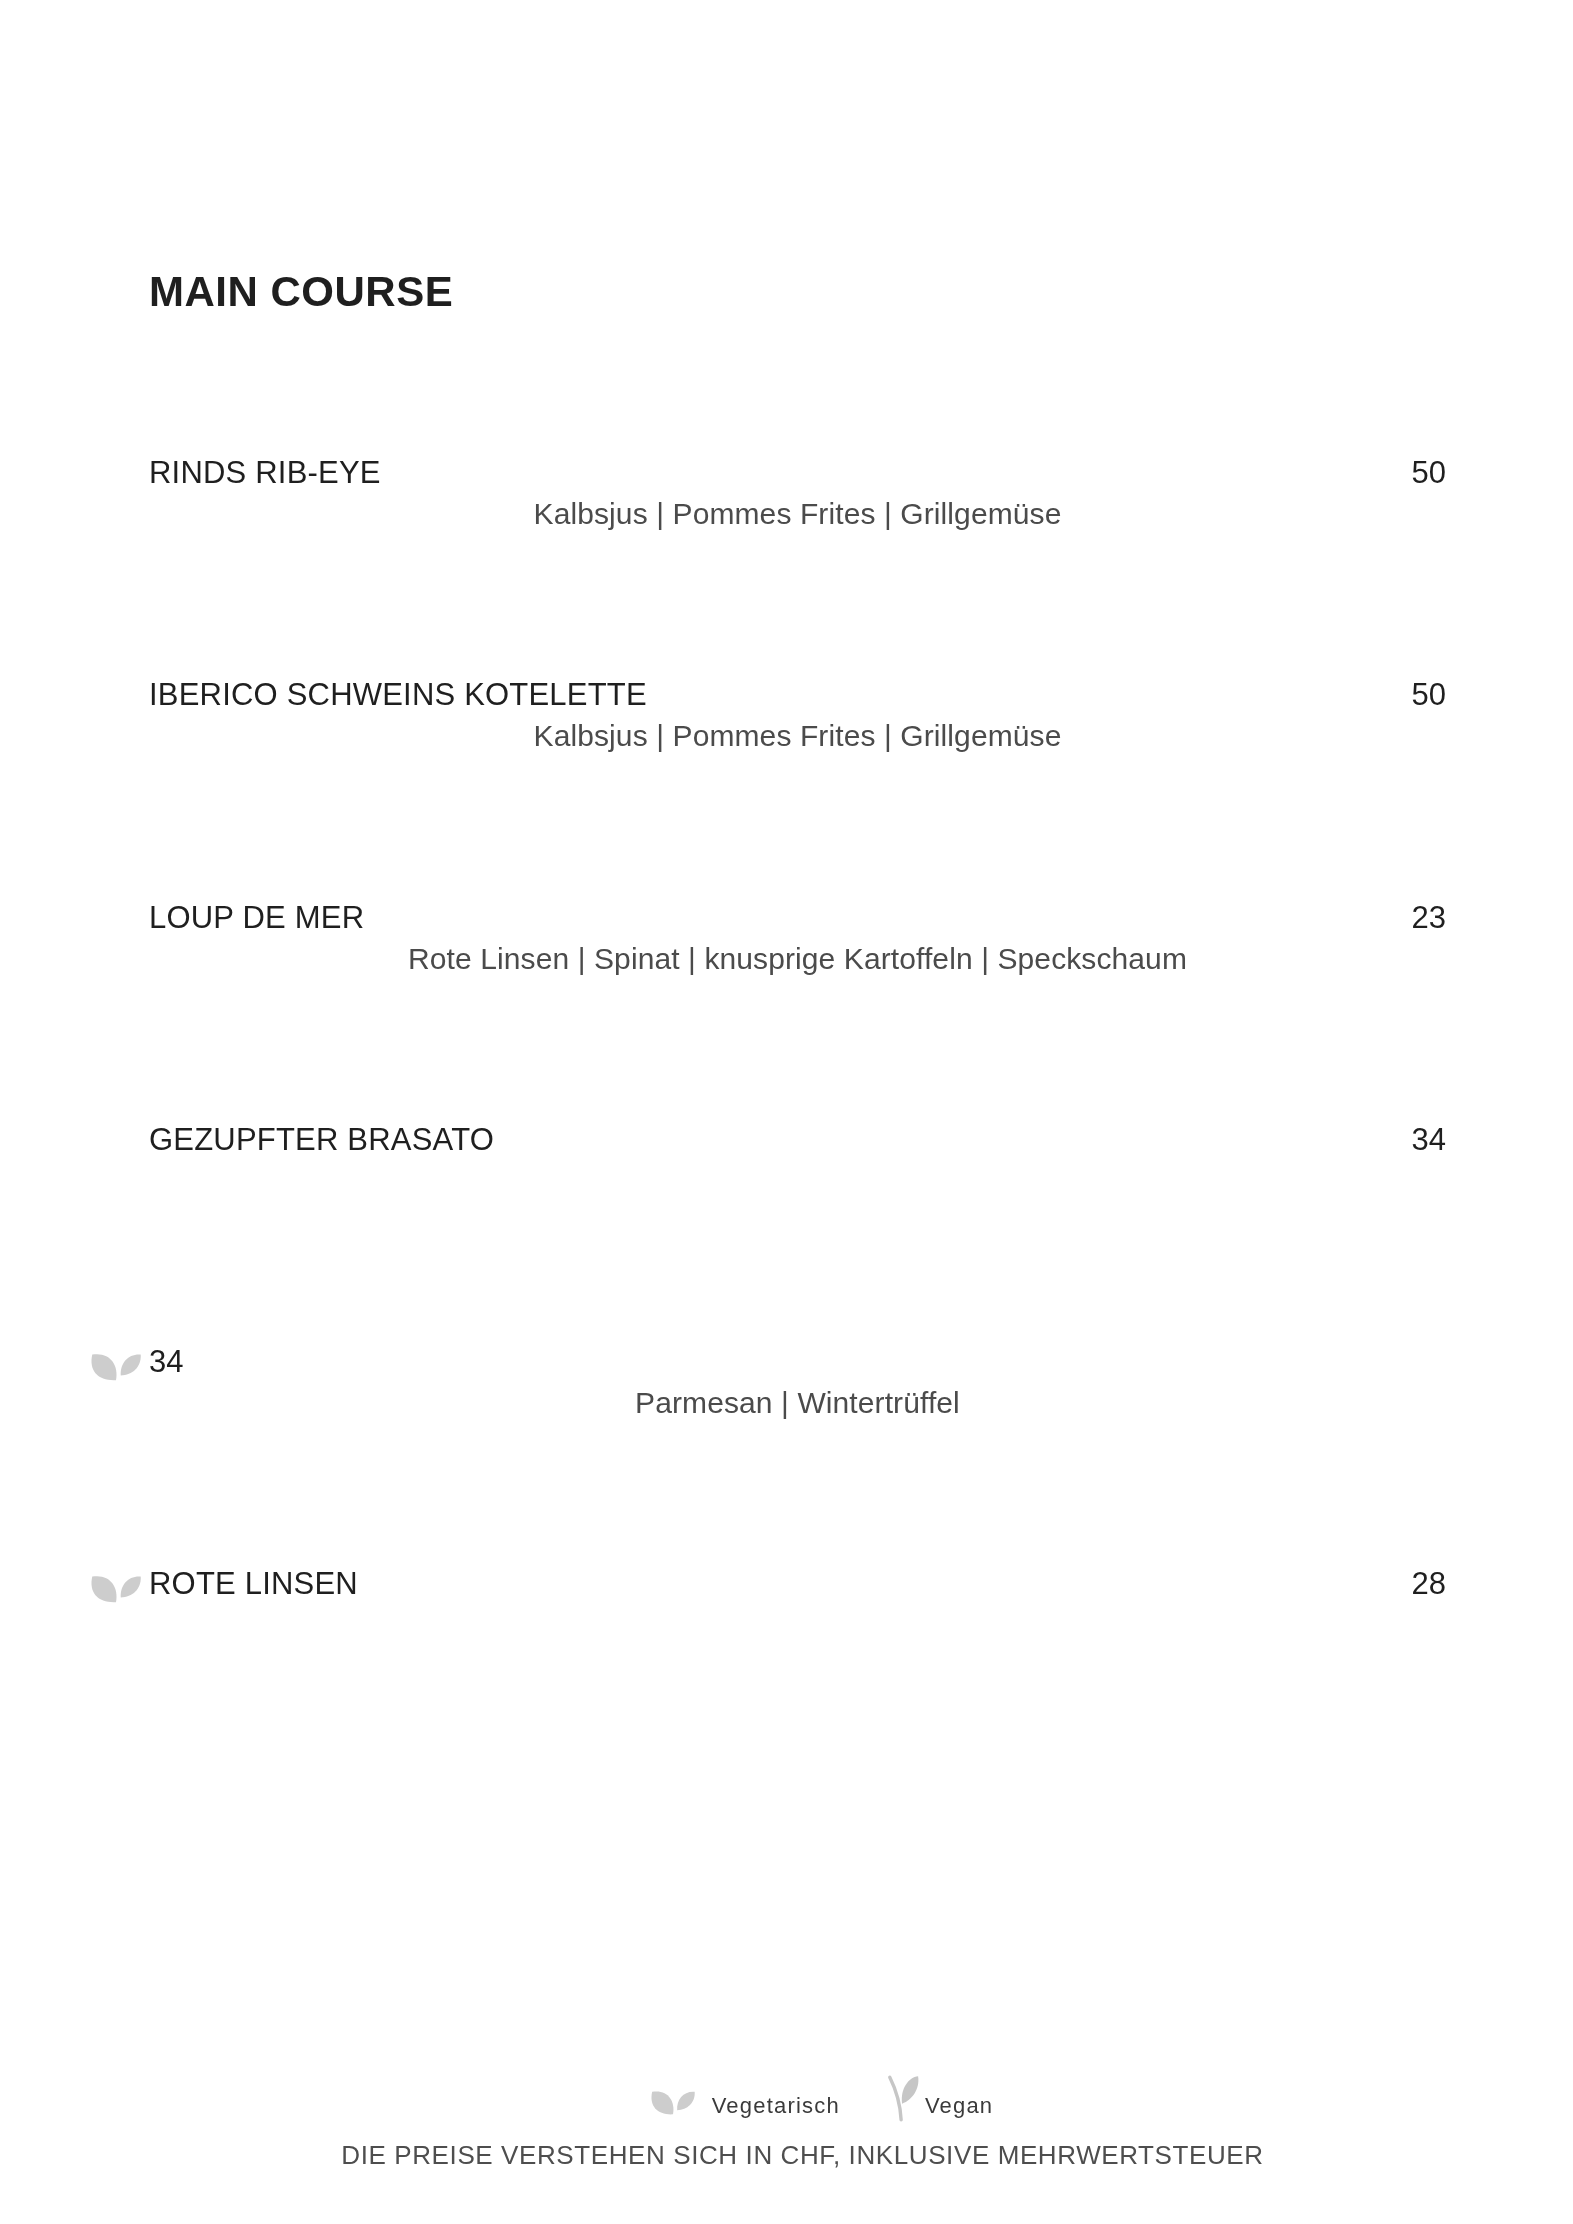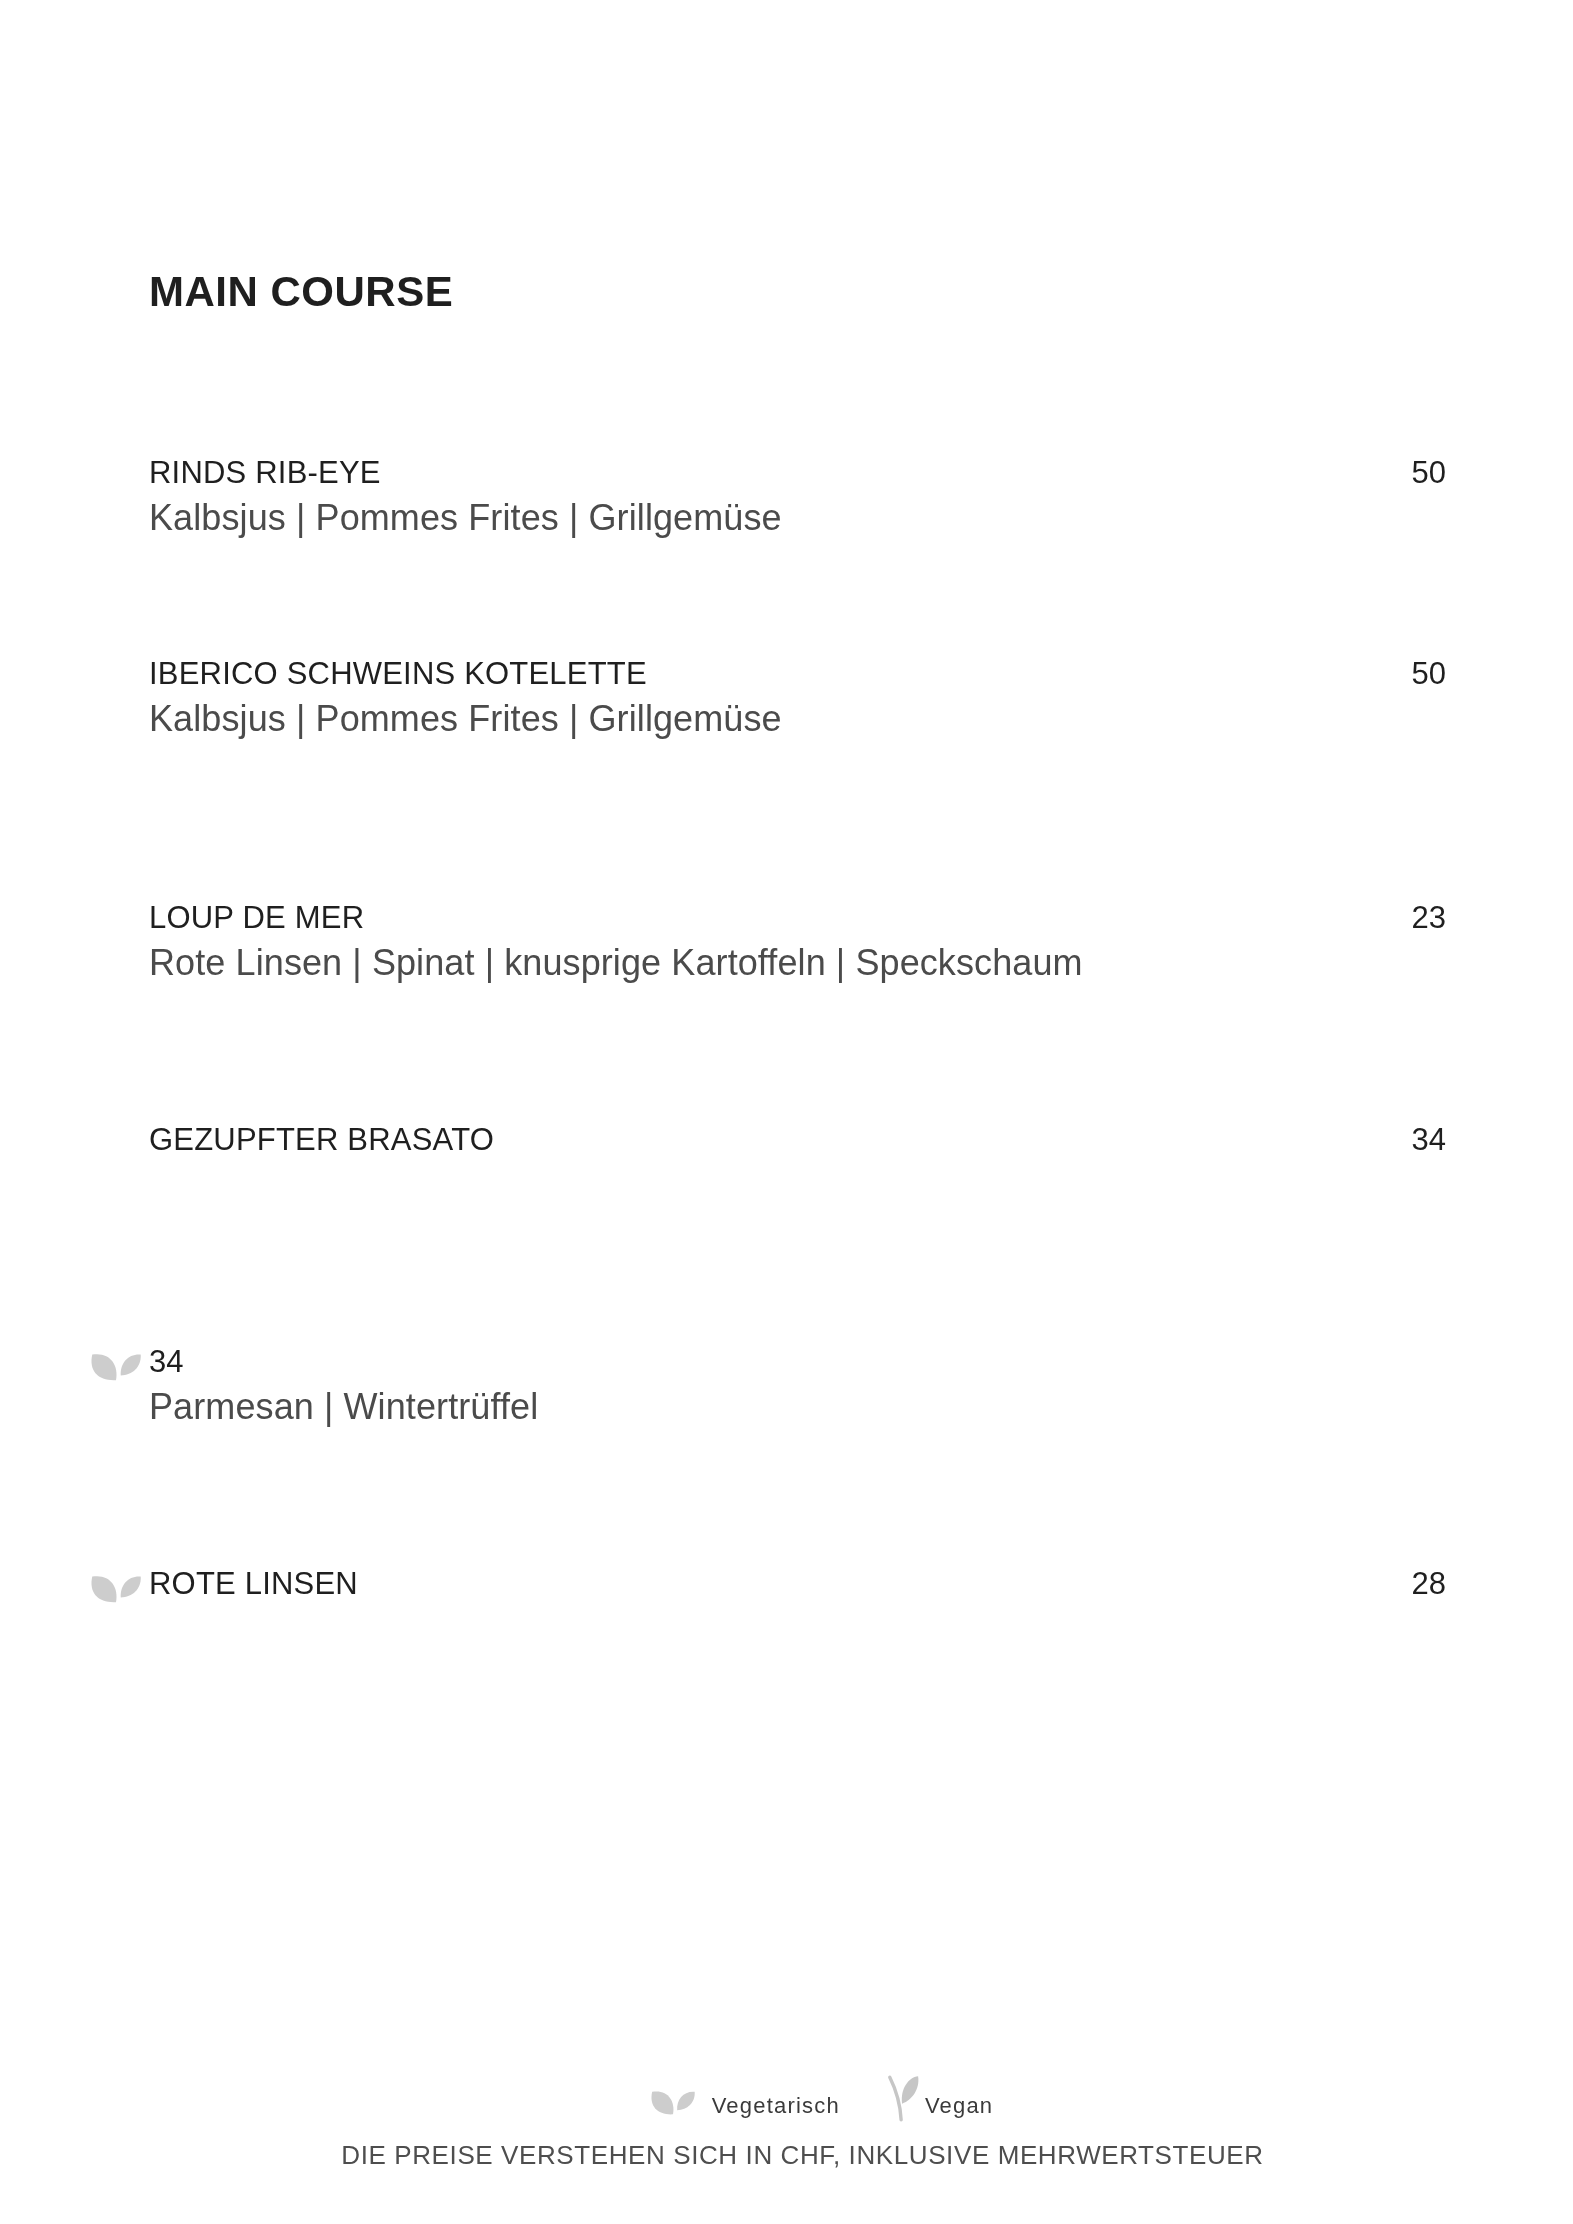--- a/index.html
+++ b/index.html
@@ -38,25 +38,26 @@
     letter-spacing: 0.2px;
     white-space: nowrap;
   }
   .item-price {
     font-size: 31px;
     font-weight: 400;
     color: var(--text-primary, #1f1f1f);
   }
   .item-desc {
     margin-top: 6px;
-    font-size: 36px;
+    font-size: 30px;
     font-weight: 300;
     color: var(--text-secondary, #4b4b4b);
     letter-spacing: 0.1px;
     white-space: nowrap;
+    text-align: center;
   }
   .veg-icon {
     position: absolute;
     left: -62px;
     top: 2px;
     width: 58px;
     height: 38px;
     display: inline-block;
   }
   .legend {
@@ -104,21 +105,21 @@
   <div class="menu-title">MAIN COURSE</div>
 
   <div class="menu-item" style="top:455px">
     <div class="item-header">
       <span class="item-name">RINDS RIB-EYE</span>
       <span class="item-price">50</span>
     </div>
     <div class="item-desc">Kalbsjus | Pommes Frites | Grillgemüse</div>
   </div>
 
-  <div class="menu-item" style="top:656px">
+  <div class="menu-item" style="top:677px">
     <div class="item-header">
       <span class="item-name">IBERICO SCHWEINS KOTELETTE</span>
       <span class="item-price">50</span>
     </div>
     <div class="item-desc">Kalbsjus | Pommes Frites | Grillgemüse</div>
   </div>
 
   <div class="menu-item" style="top:900px">
     <div class="item-header">
       <span class="item-name">LOUP DE MER</span>

